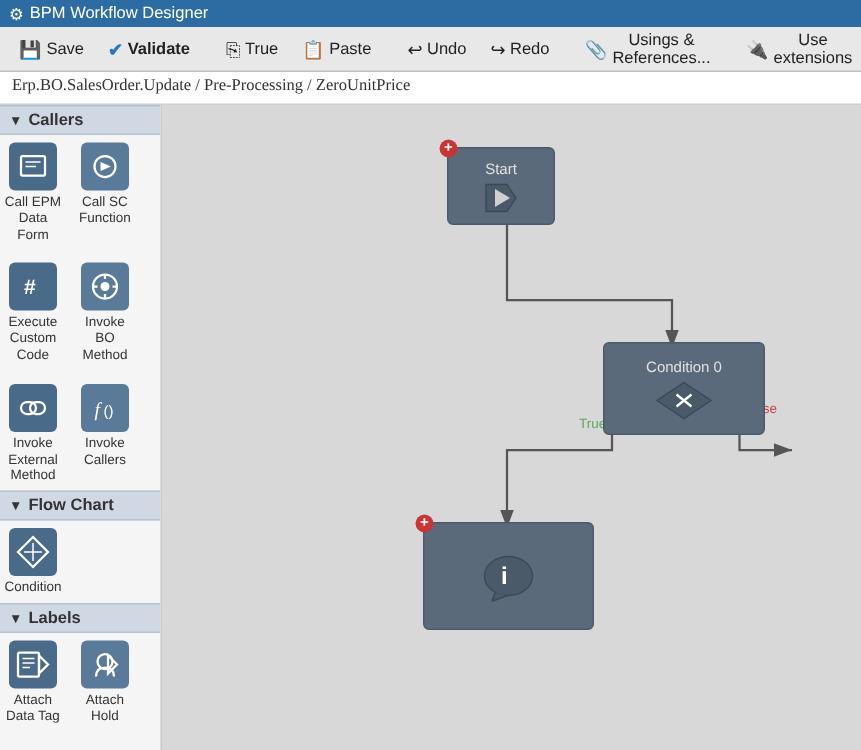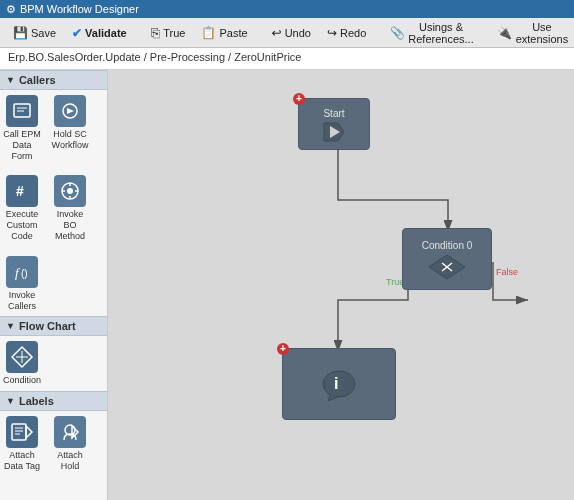--- a/index.html
+++ b/index.html
@@ -42,20 +42,21 @@
     .toolbar-icon { font-size: 12px; }
 
     
     #breadcrumb {
       background: white;
       border-bottom: 1px solid #d0d0d0;
       padding: 3px 8px;
       font-size: 11px;
       color: #333;
       height: 22px;
+      font-family: Liberation Serif, serif;
     }
 
     
     #main {
       display: flex;
       height: calc(500px - 18px - 30px - 22px);
     }
 
     
     #sidebar {
@@ -244,21 +245,21 @@
         </div>
         <span class="sidebar-item-label">Call EPM Data Form</span>
       </div>
       <div class="sidebar-item">
         <div class="sidebar-item-icon medium">
           <svg width="22" height="20" viewBox="0 0 22 20">
               <circle cx="11" cy="10" r="7" fill="none" stroke="white" stroke-width="1.5"></circle>
               <polygon points="8,7 8,13 15,10" fill="white"></polygon>
             </svg>
         </div>
-        <span class="sidebar-item-label">Hold SC Workflow</span>
+        <span class="sidebar-item-label">Call SC Function</span>
       </div>
       <div class="sidebar-item">
         <div class="sidebar-item-icon dark">
           <svg width="20" height="20" viewBox="0 0 20 20">
               <text x="4" y="15" fill="white" font-size="14" font-weight="bold">#</text>
             </svg>
         </div>
         <span class="sidebar-item-label">Execute Custom Code</span>
       </div>
       <div class="sidebar-item">
@@ -268,20 +269,29 @@
               <circle cx="11" cy="11" r="3" fill="white"></circle>
               <line x1="11" y1="3" x2="11" y2="6" stroke="white" stroke-width="1.5"></line>
               <line x1="11" y1="16" x2="11" y2="19" stroke="white" stroke-width="1.5"></line>
               <line x1="3" y1="11" x2="6" y2="11" stroke="white" stroke-width="1.5"></line>
               <line x1="16" y1="11" x2="19" y2="11" stroke="white" stroke-width="1.5"></line>
             </svg>
         </div>
         <span class="sidebar-item-label">Invoke BO Method</span>
       </div>
       <div class="sidebar-item">
+        <div class="sidebar-item-icon dark">
+          <svg width="22" height="22" viewBox="0 0 22 22">
+              <rect x="3" y="7" width="10" height="8" rx="4" fill="none" stroke="white" stroke-width="1.5"></rect>
+              <rect x="9" y="7" width="10" height="8" rx="4" fill="none" stroke="white" stroke-width="1.5"></rect>
+            </svg>
+        </div>
+        <span class="sidebar-item-label">Invoke External Method</span>
+      </div>
+      <div class="sidebar-item">
         <div class="sidebar-item-icon medium">
           <svg width="22" height="22" viewBox="0 0 22 22">
               <text x="4" y="16" fill="white" font-size="13" font-family="serif" font-style="italic">f</text>
               <text x="10" y="16" fill="white" font-size="10">()</text>
             </svg>
         </div>
         <span class="sidebar-item-label">Invoke Callers</span>
       </div>
     </div>
 
@@ -357,21 +367,21 @@
       <div class="wf-node-plus">+</div>
       <div class="wf-node-title">Start</div>
       <div class="wf-node-icon">
         <svg width="28" height="22" viewBox="0 0 28 22">
           <polygon points="4,2 18,2 24,11 18,20 4,20 4,2" fill="#4a5a68" stroke="#3a4a58" stroke-width="1"></polygon>
           <polygon points="10,5 20,11 10,17" fill="#d0d0d0"></polygon>
         </svg>
       </div>
     </div>
 
-    <div class="wf-node" style="left:294px; top:158px; width:90px; height:62px; cursor:move;">
+    <div class="wf-node" style="left:294px; top:158px; width:108px; height:62px; cursor:move;">
       <div class="wf-node-title">Condition 0</div>
       <div class="wf-node-icon">
         <svg width="40" height="28" viewBox="0 0 40 28">
           <polygon points="20,2 38,14 20,26 2,14" fill="#4a5a68" stroke="#3a4a58" stroke-width="1"></polygon>
           <line x1="15" y1="10" x2="25" y2="18" stroke="white" stroke-width="1.5"></line>
           <line x1="25" y1="10" x2="15" y2="18" stroke="white" stroke-width="1.5"></line>
         </svg>
       </div>
     </div>
 

